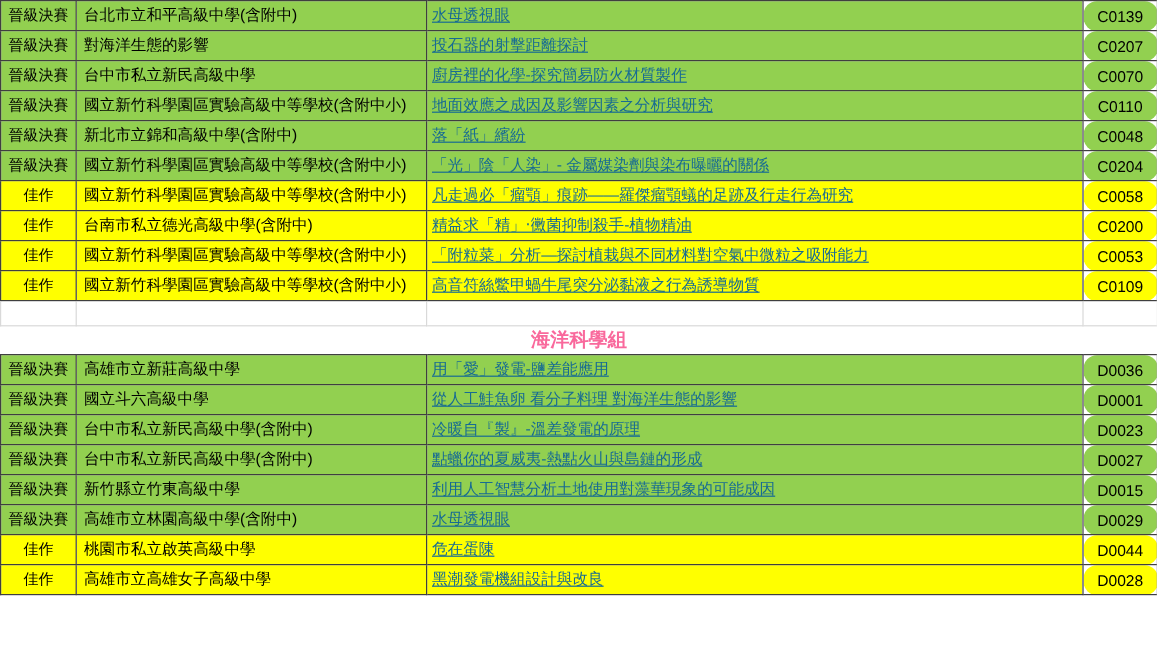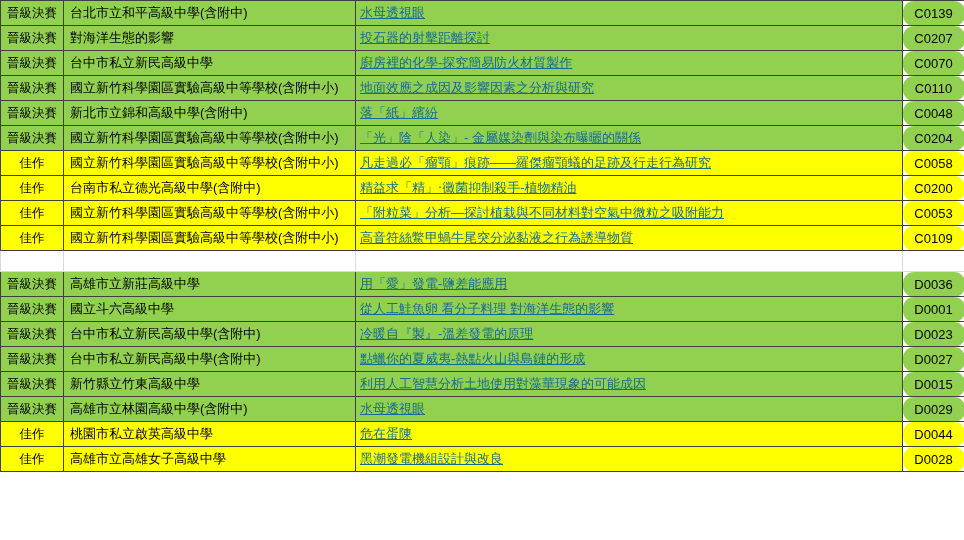--- a/index.html
+++ b/index.html
@@ -134,20 +134,23 @@
     </tbody>
 
   <tbody>
     <tr class="spacer-row">
       <td></td>
       <td></td>
       <td></td>
       <td></td>
     </tr>
 
+    <tr class="title-row">
+      <td colspan="4">海洋科學組</td>
+    </tr>
 
   </tbody>
 
   <tbody>
       <tr class="row-green">
     <td class="c-status">晉級決賽</td>
     <td class="c-school">高雄市立新莊高級中學</td>
     <td class="c-work">
       <a class="work">用「愛」發電-鹽差能應用</a>
     </td>

